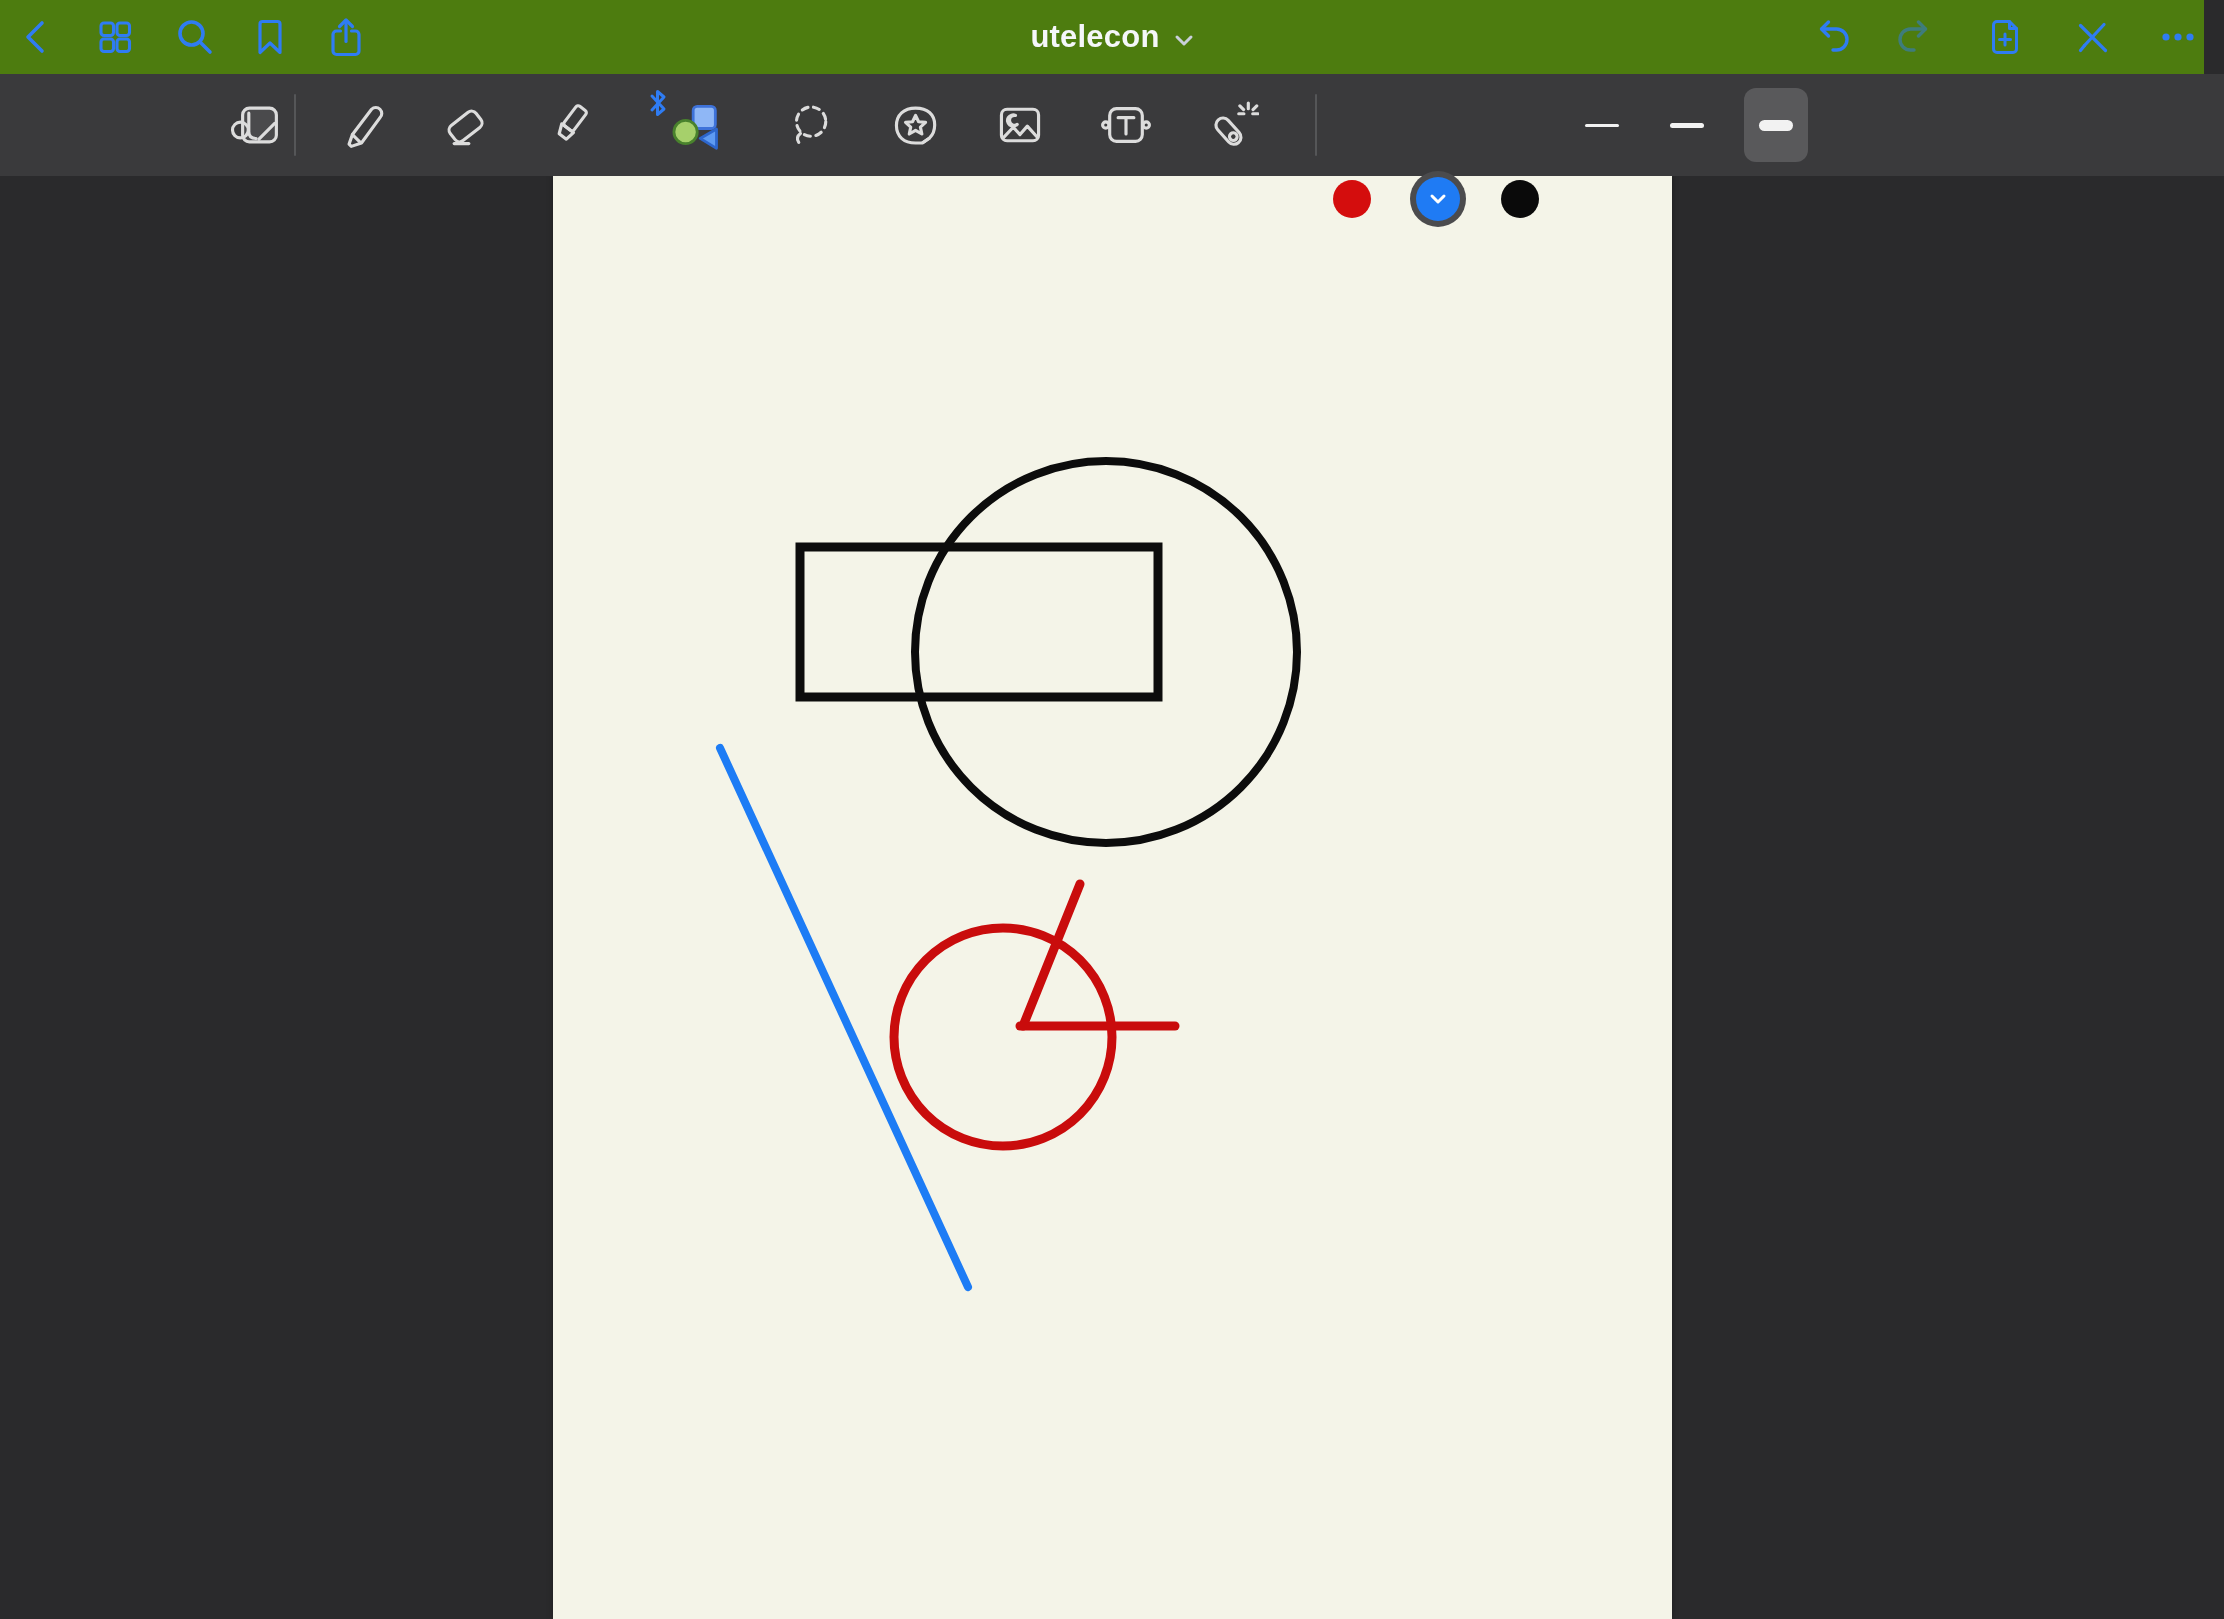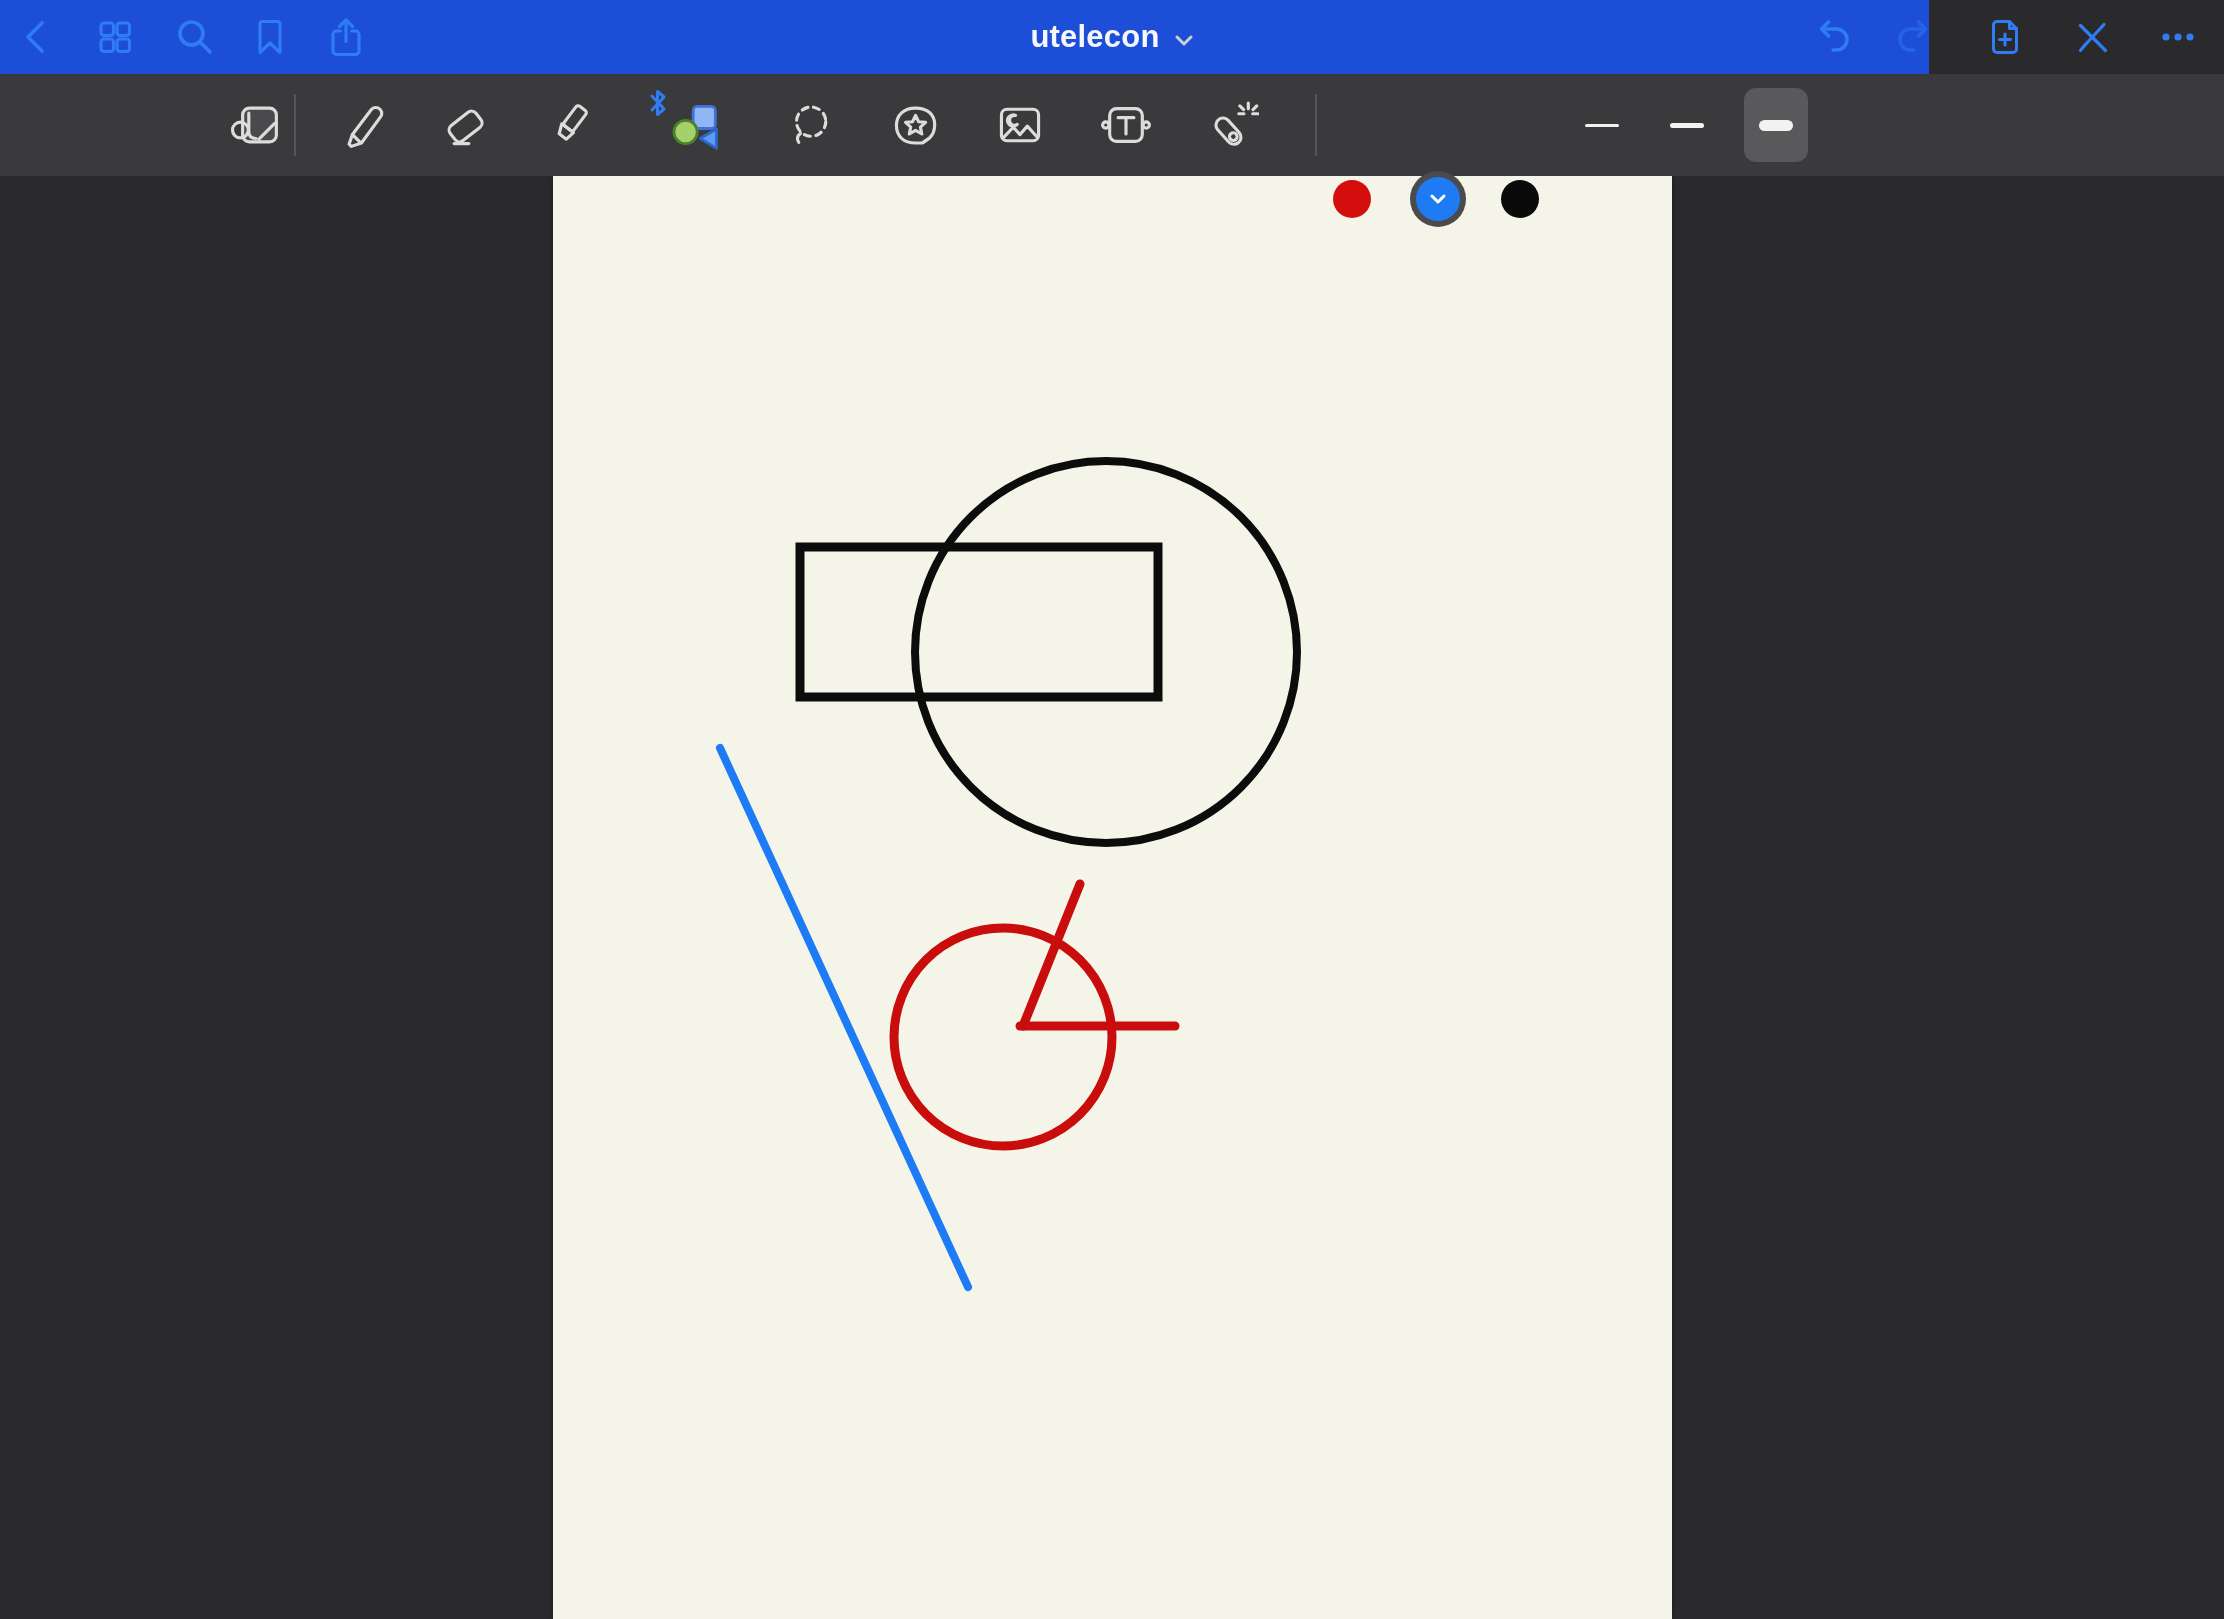--- a/index.html
+++ b/index.html
@@ -4,22 +4,22 @@
 <style>
   html,body{margin:0;padding:0;}
   body{
     width:2224px;height:1619px;position:relative;overflow:hidden;
     background:#2A2A2C;
     font-family:"Liberation Sans", sans-serif;
     -webkit-font-smoothing:antialiased;
   }
   
   .topbar{
-    position:absolute;left:0;top:0;width:1929px;height:74px;
-    background:#1d4ed8;z-index:30;
+    position:absolute;left:0;top:0;width:2204px;height:74px;
+    background:#4d7c0f;z-index:30;
   }
   .tb-btn{
     position:absolute;top:9px;width:56px;height:56px;
     display:flex;align-items:center;justify-content:center;
   }
   .tb-btn svg{display:block;}
   .title-wrap{
     position:absolute;left:0;top:0;width:2224px;height:74px;
     display:flex;align-items:center;justify-content:center;gap:14px;
     pointer-events:none;

